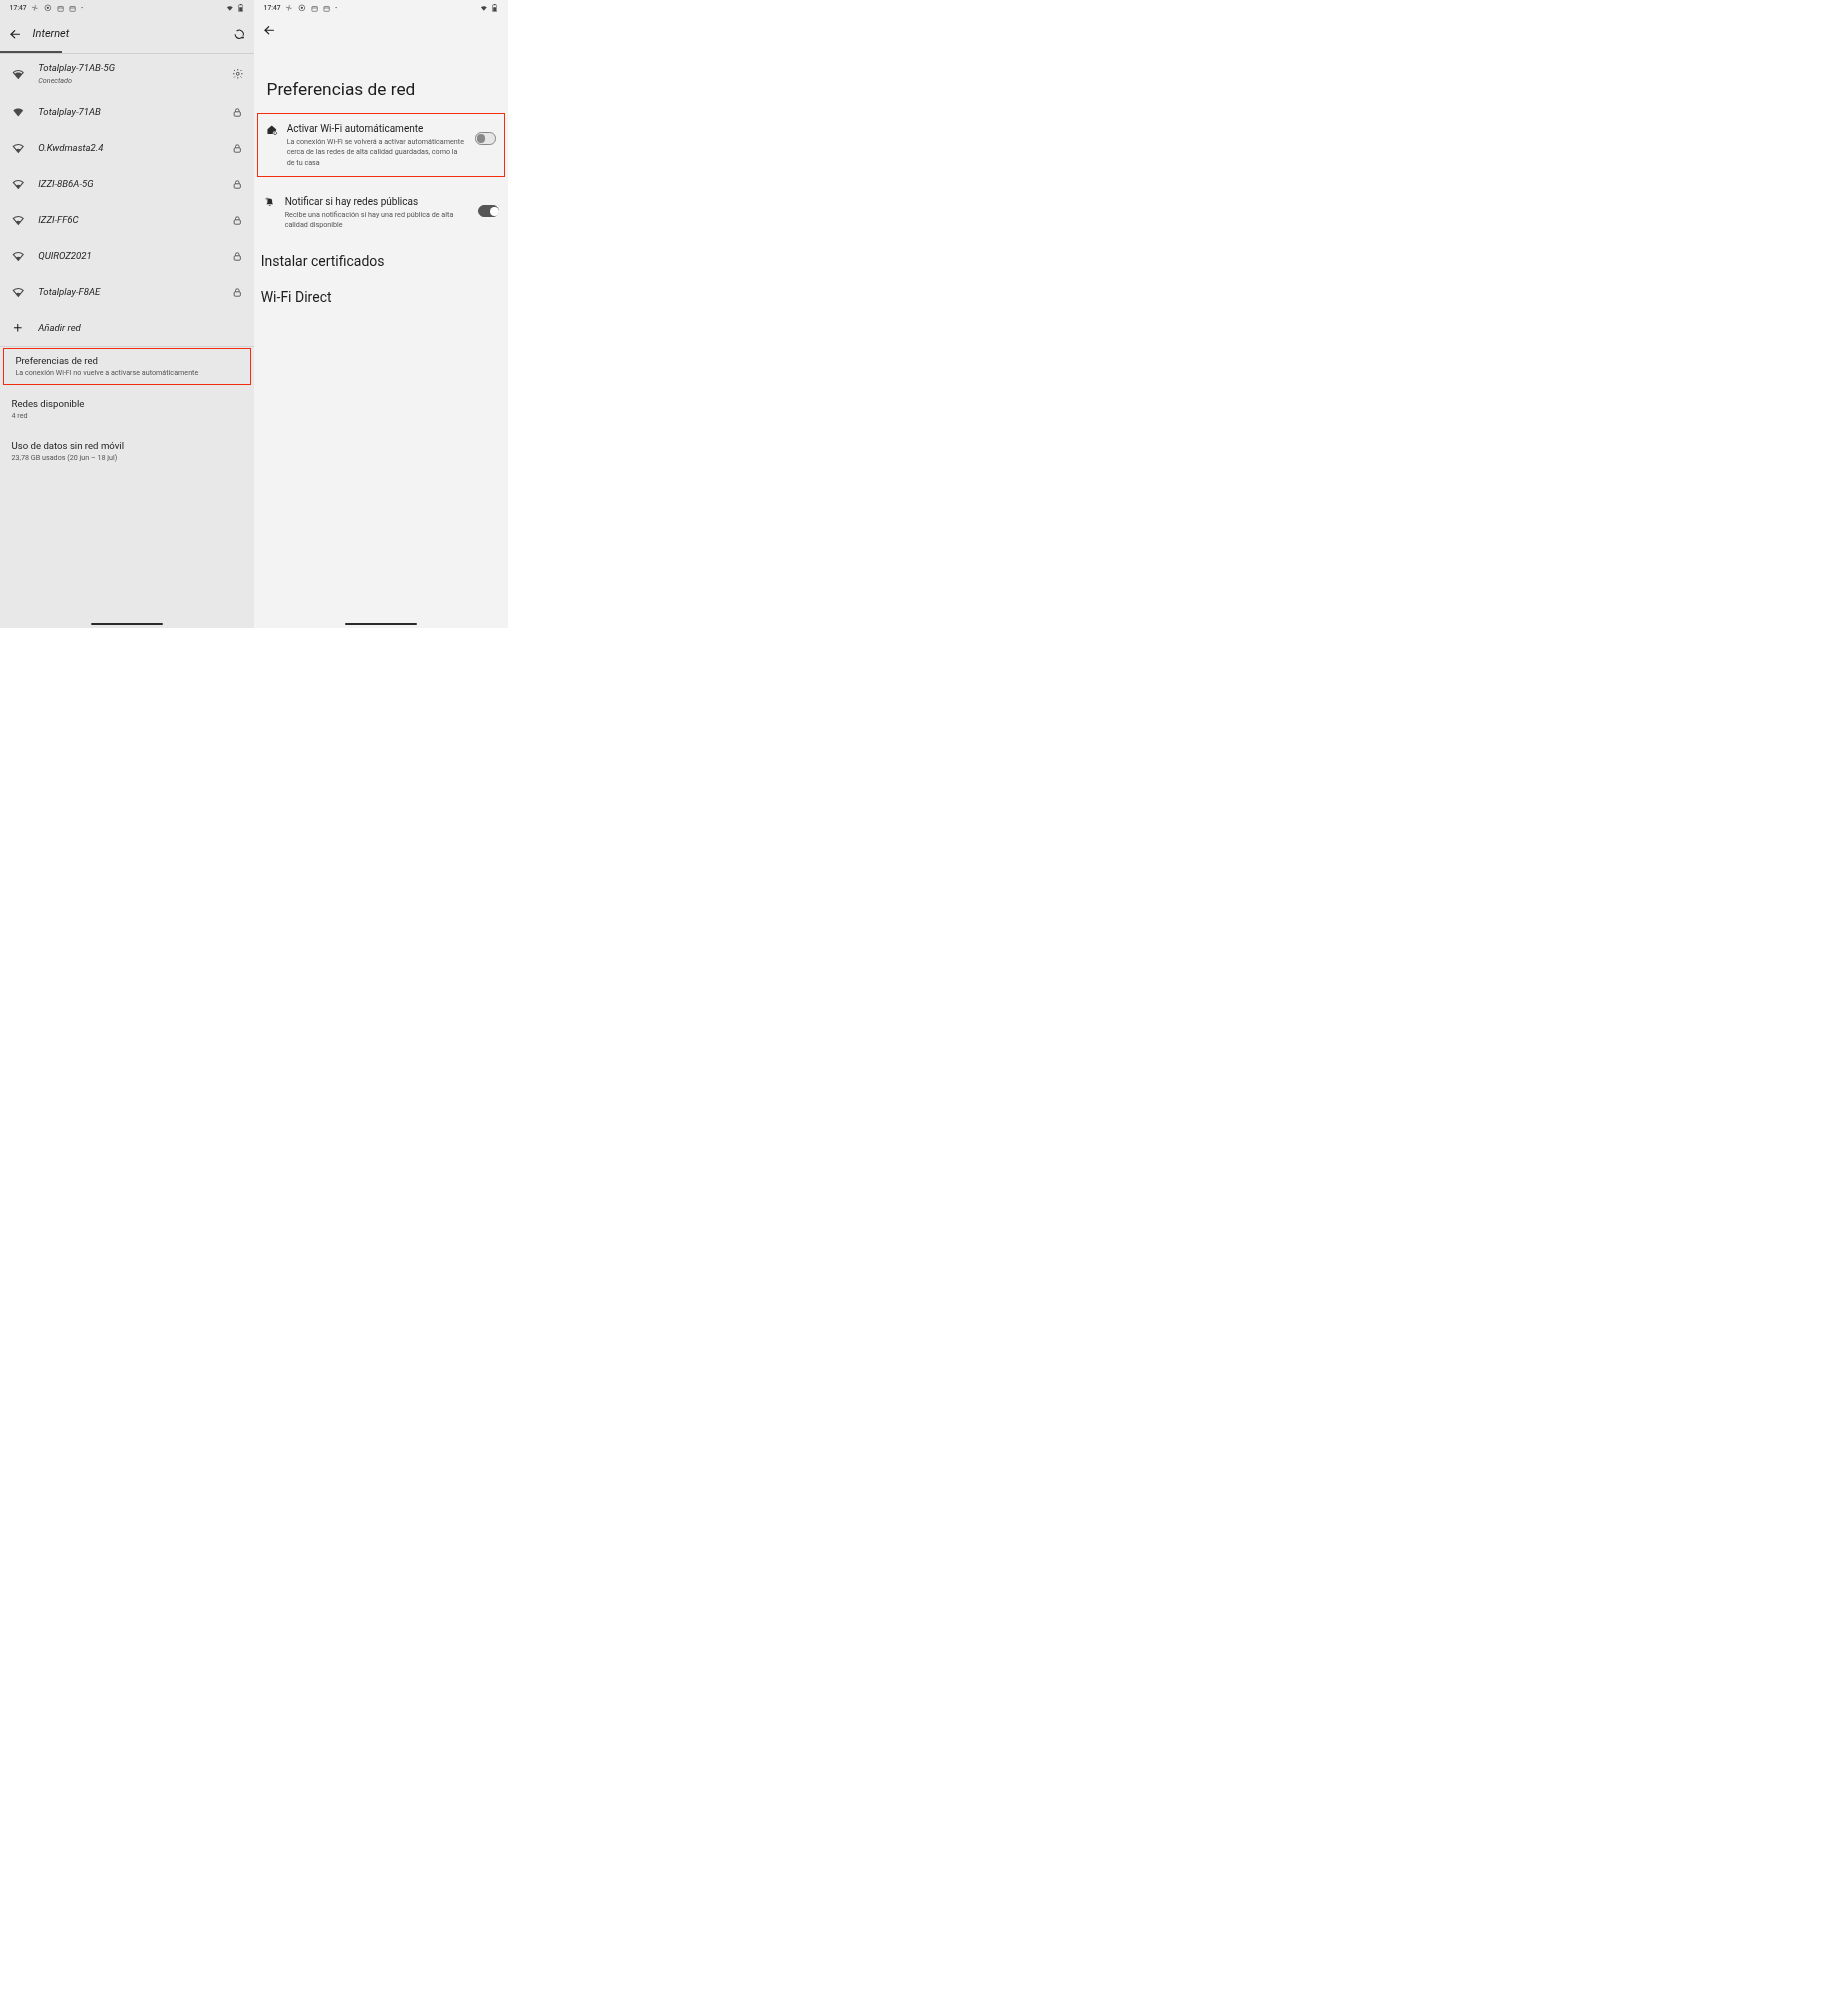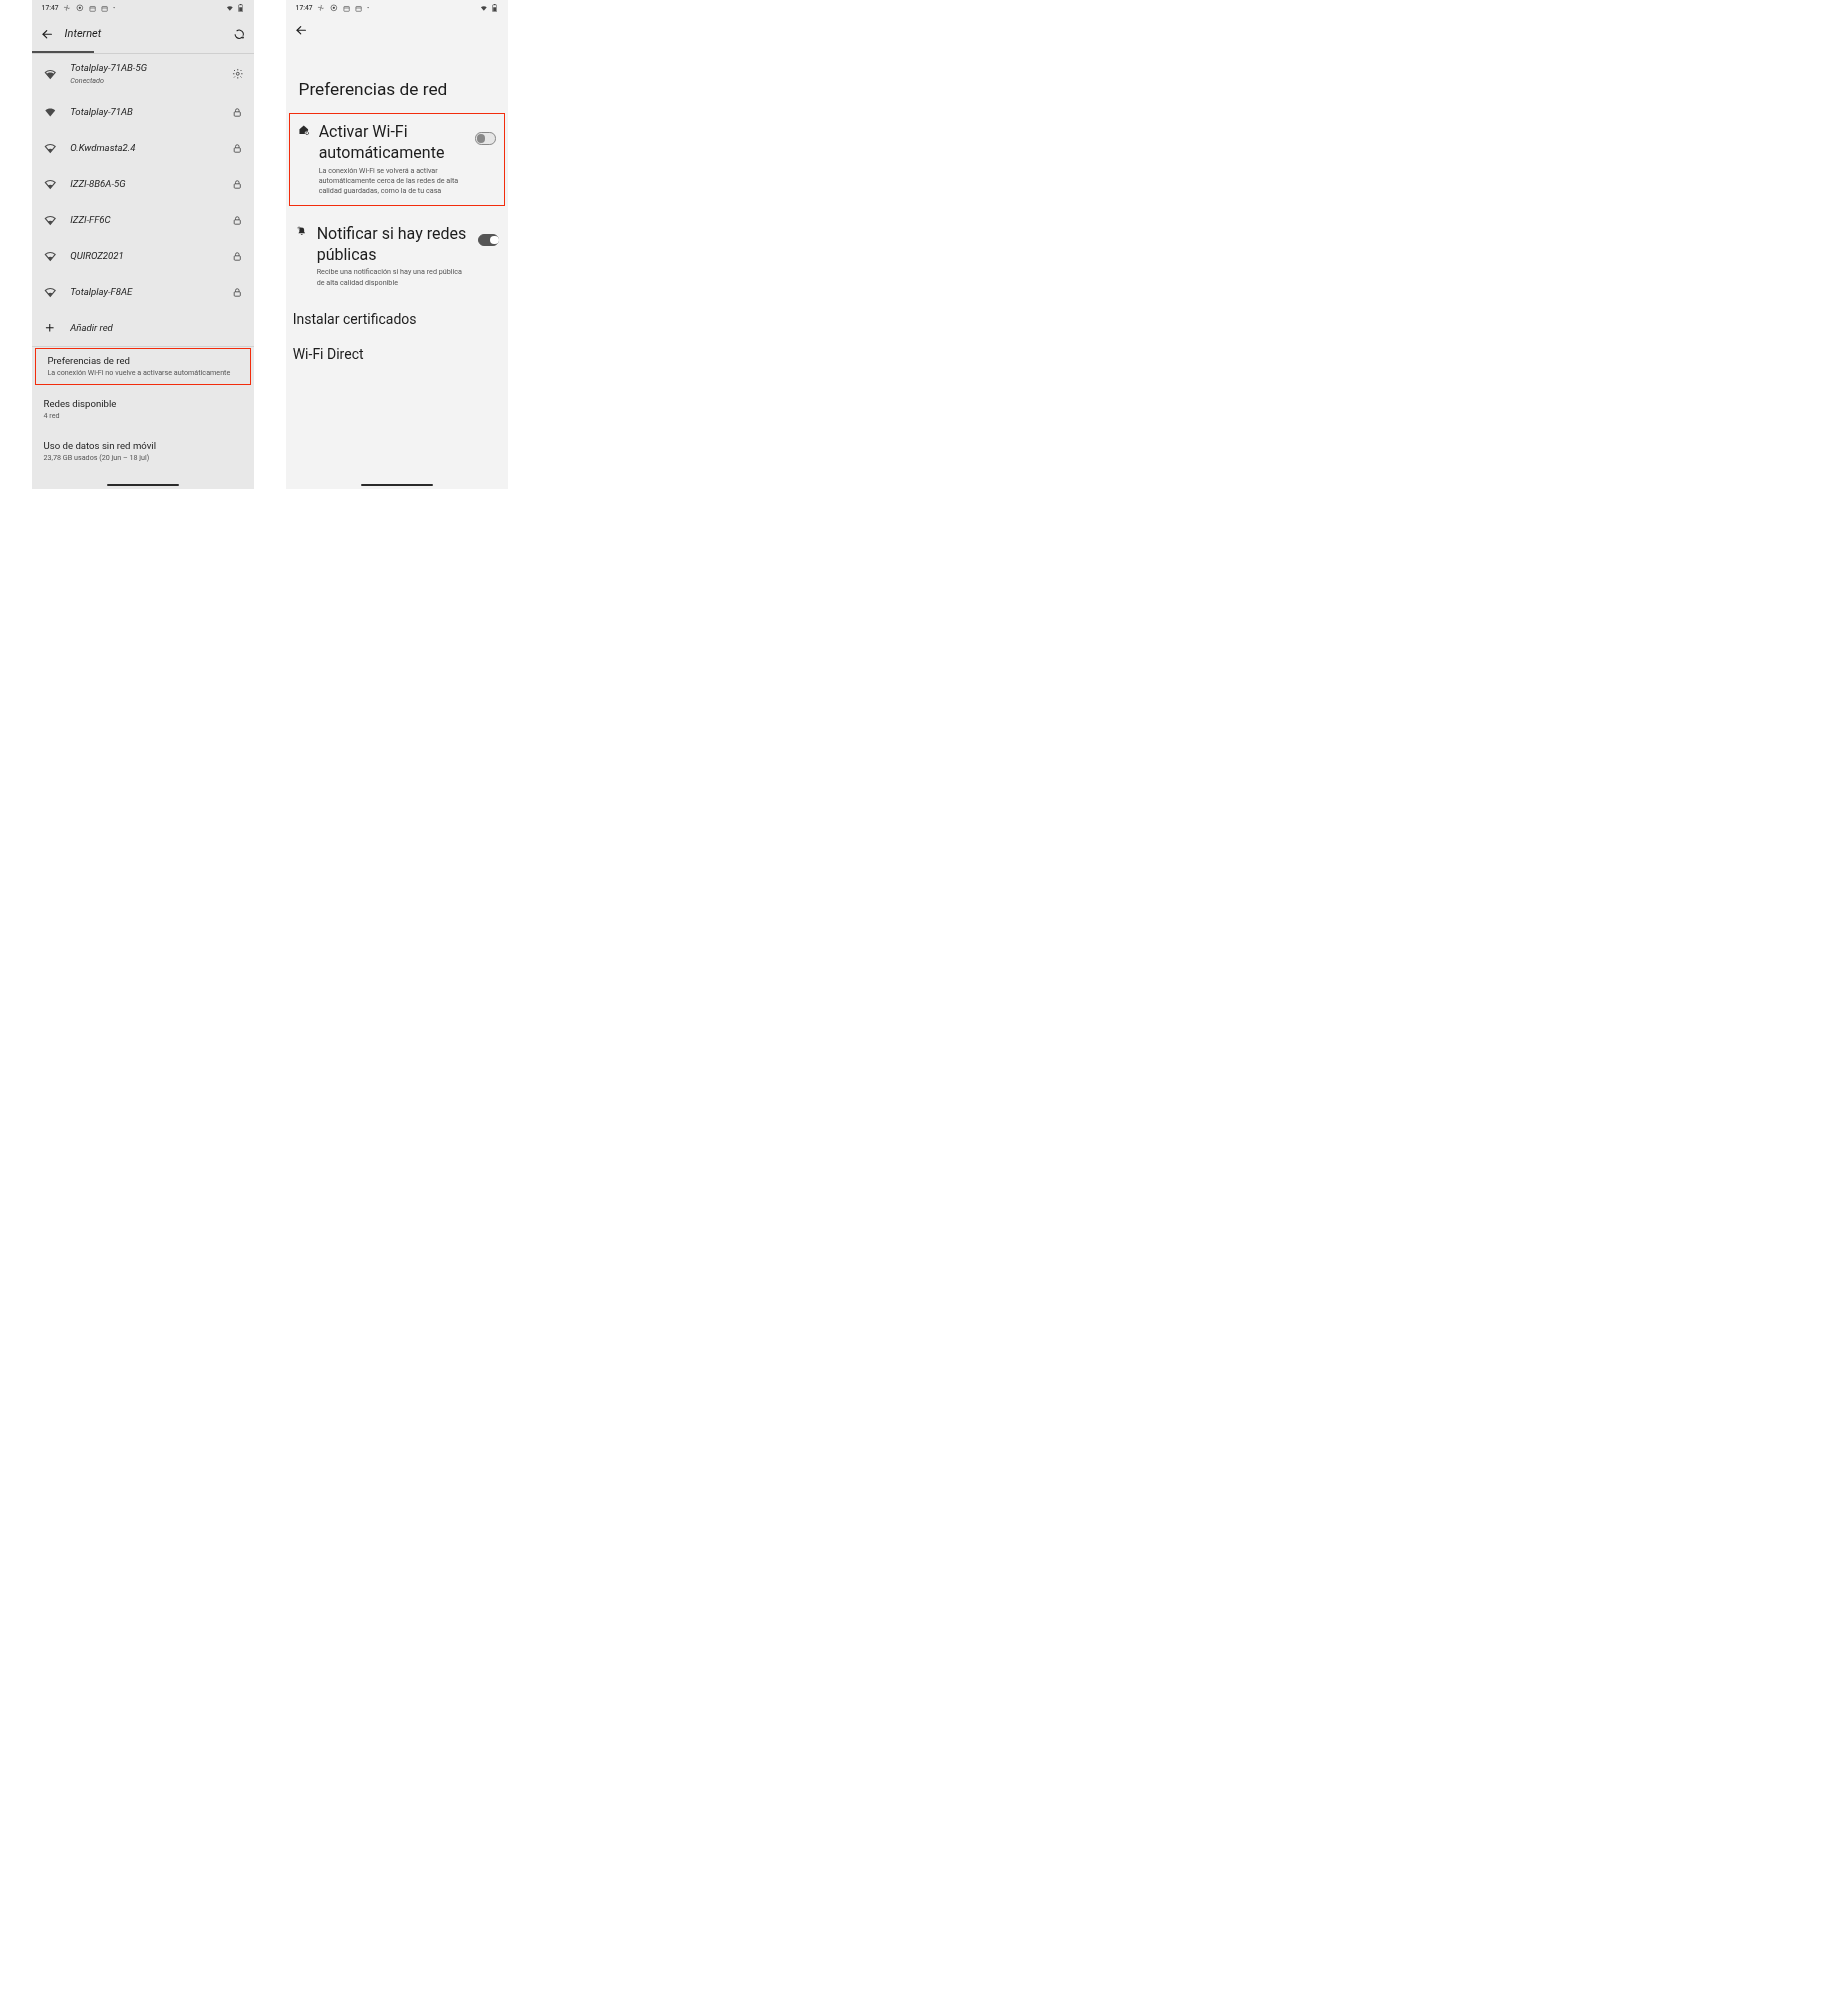--- a/index.html
+++ b/index.html
@@ -5,24 +5,23 @@
   * { box-sizing: border-box; margin: 0; padding: 0; }
   body {
     font-family: -apple-system, BlinkMacSystemFont, "Segoe UI", Roboto, Helvetica, Arial, sans-serif;
     background: #fff;
     width: 508px;
     display: flex;
     color: #1d1d1d;
   }
   .screen {
     width: 254px;
-    height: 489px;
+    height: 628px;
     position: relative;
     overflow: hidden;
-    margin-left: 32px;
   }
   .screen.left { background: #e8e8e8; }
   .screen.right { background: #f3f3f3; }
 
   
   .statusbar {
     height: 16.3px;
     display: flex;
     align-items: center;
     justify-content: space-between;
@@ -104,21 +103,21 @@
     color: #1d1d1d;
   }
   .pref-row {
     display: flex;
     align-items: flex-start;
     padding: 8.6px 8.6px 8.6px 6.7px;
     gap: 7.7px;
   }
   .pref-row .pref-icon { width: 14.4px; display:flex; align-items:center; justify-content:center; padding-top:1.9px; flex-shrink:0; }
   .pref-row .pref-body { flex: 1; }
-  .pref-row .pref-title { font-size: 16px; color:#1d1d1d; line-height:1.3; }
+  .pref-row .pref-title { font-size: 10px; color:#1d1d1d; line-height:1.3; }
   .pref-row .pref-sub { font-size: 7.2px; color:#555; margin-top:1.9px; line-height:1.4; }
   .pref-row .pref-action { display:flex; align-items:center; padding-top:9.6px; flex-shrink:0; }
 
   .simple-pref {
     padding: 9.6px 8.6px 9.6px 6.7px;
     font-size: 14px;
     color:#1d1d1d;
   }
 
   

